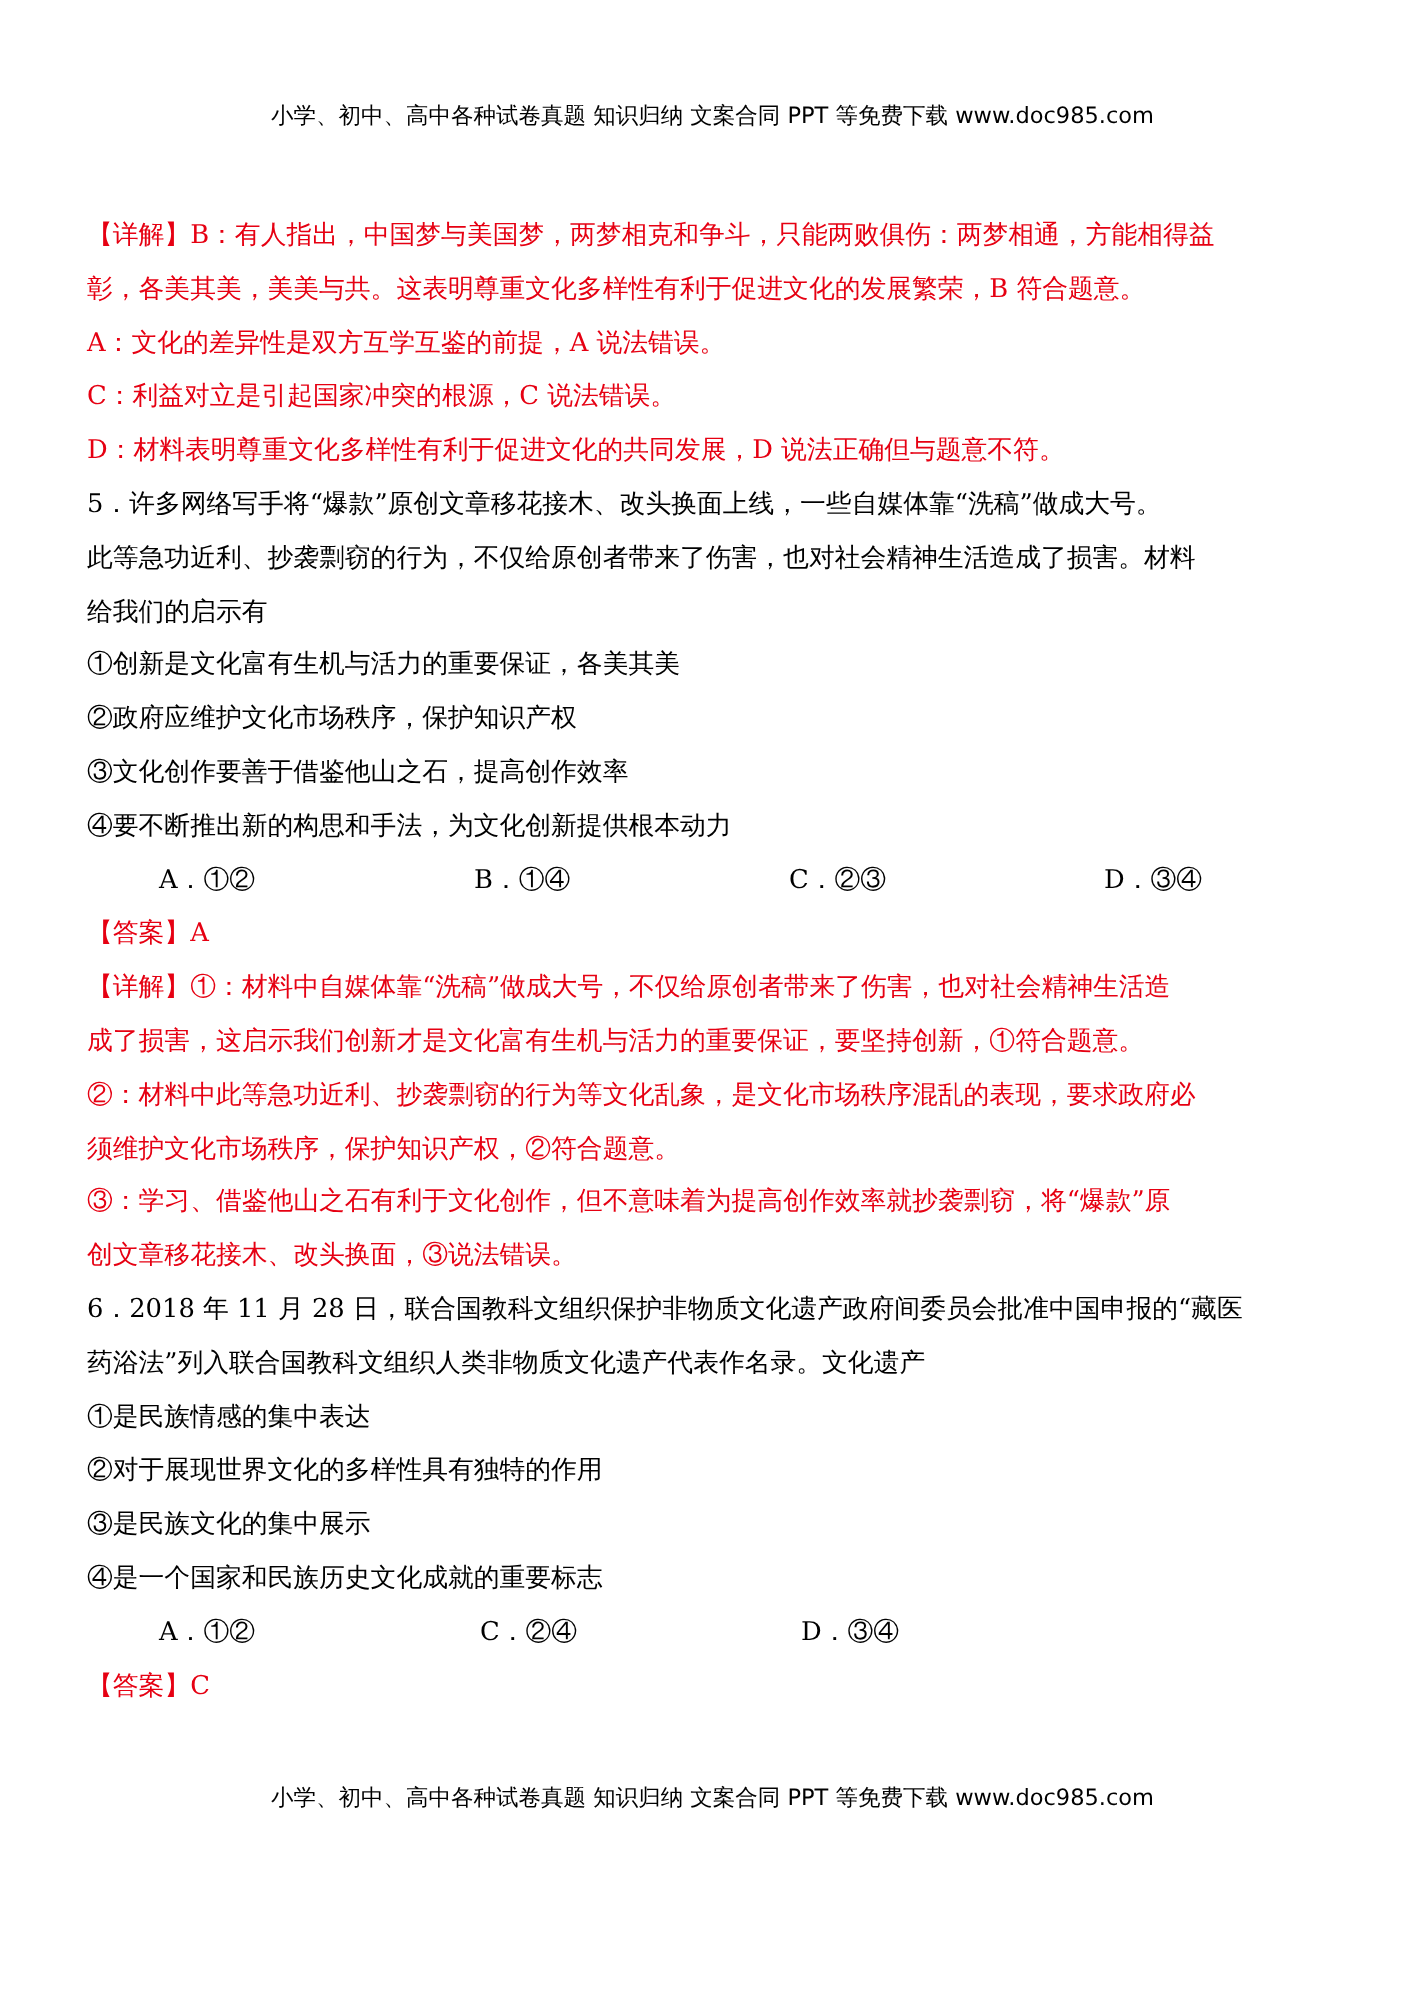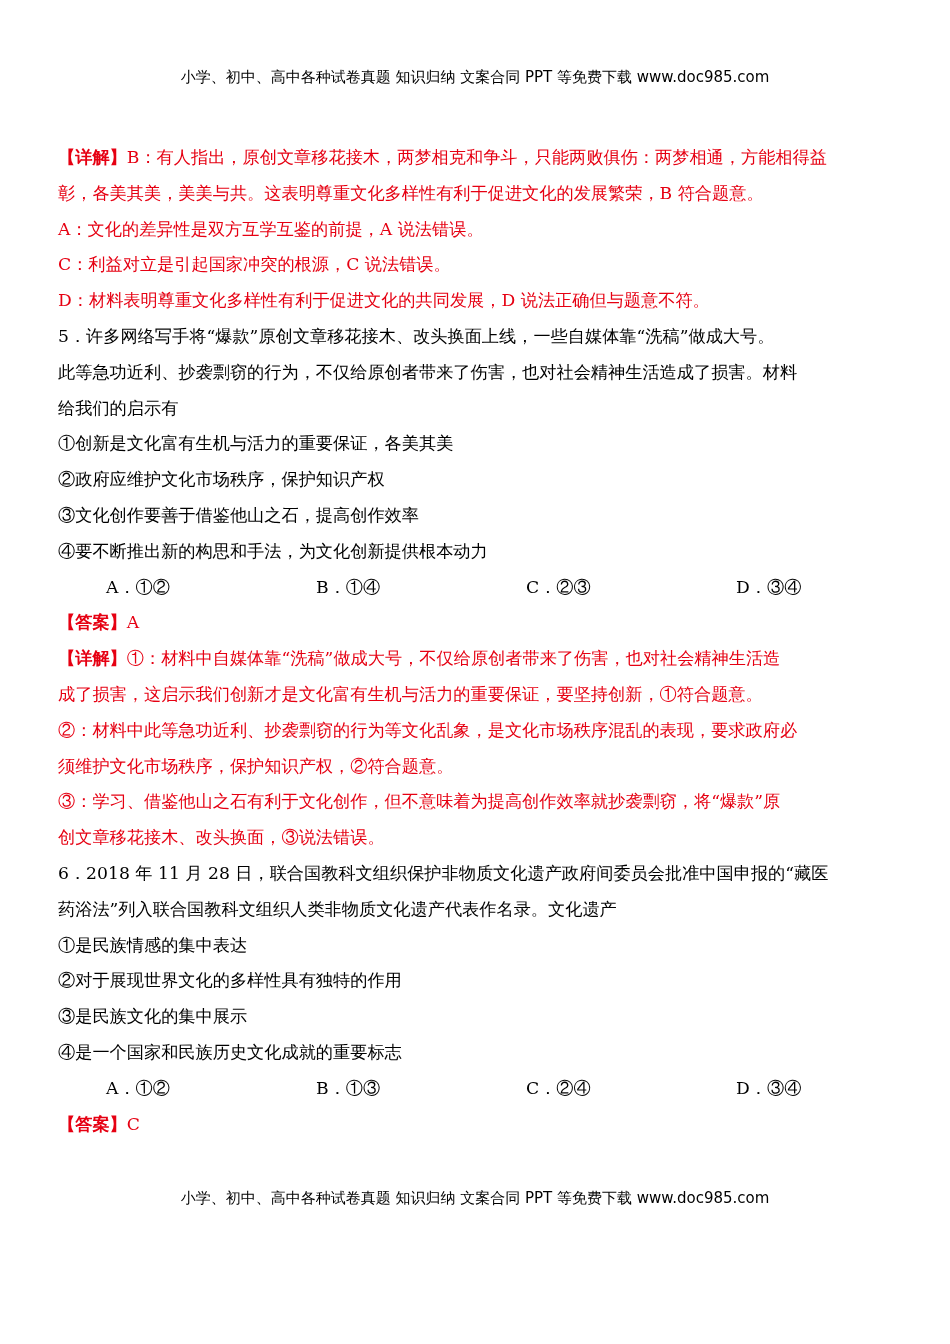--- a/index.html
+++ b/index.html
@@ -15,33 +15,33 @@
   }
   .banner.top { top: 68px; }
   .banner.bottom { top: 1189px; }
   .content {
     position: absolute; left: 58px; top: 140px; width: 840px;
   }
   .line {
     font-size: 17.2px; line-height: 35.8px; height: 35.8px; white-space: nowrap;
   }
   .red { color: #e60012; }
-  .bold-tag { font-weight: bold; font-family: "DejaVu Sans", "Liberation Sans", sans-serif; }
+  .bold-tag { font-weight: normal; font-family: "DejaVu Sans", "Liberation Sans", sans-serif; }
   .opts { display: flex; }
   .opts span { display: inline-block; width: 166px; margin-left: 48px; }
 </style>
 </head>
 <body>
 
 <div class="banner top">小学、初中、高中各种试卷真题 知识归纳 文案合同 PPT 等免费下载   www.doc985.com</div>
 
 <div class="content">
 
   <div class="line red">
-    <span class="bold-tag">【详解】</span><span>B：有人指出，原创文章移花接木，两梦相克和争斗，只能两败俱伤：两梦相通，方能相得益</span>
+    <span class="bold-tag">【详解】</span><span>B：有人指出，中国梦与美国梦，两梦相克和争斗，只能两败俱伤：两梦相通，方能相得益</span>
   </div>
   <div class="line red">彰，各美其美，美美与共。这表明尊重文化多样性有利于促进文化的发展繁荣，B 符合题意。</div>
   <div class="line red">A：文化的差异性是双方互学互鉴的前提，A 说法错误。</div>
   <div class="line red">C：利益对立是引起国家冲突的根源，C 说法错误。</div>
   <div class="line red">D：材料表明尊重文化多样性有利于促进文化的共同发展，D 说法正确但与题意不符。</div>
 
   <div class="line">5．许多网络写手将“爆款”原创文章移花接木、改头换面上线，一些自媒体靠“洗稿”做成大号。</div>
   <div class="line">此等急功近利、抄袭剽窃的行为，不仅给原创者带来了伤害，也对社会精神生活造成了损害。材料</div>
   <div class="line">给我们的启示有</div>
   <div class="line">①创新是文化富有生机与活力的重要保证，各美其美</div>
@@ -67,21 +67,20 @@
   <div class="line red">创文章移花接木、改头换面，③说法错误。</div>
 
   <div class="line">6．2018 年 11 月 28 日，联合国教科文组织保护非物质文化遗产政府间委员会批准中国申报的“藏医</div>
   <div class="line">药浴法”列入联合国教科文组织人类非物质文化遗产代表作名录。文化遗产</div>
   <div class="line">①是民族情感的集中表达</div>
   <div class="line">②对于展现世界文化的多样性具有独特的作用</div>
   <div class="line">③是民族文化的集中展示</div>
   <div class="line">④是一个国家和民族历史文化成就的重要标志</div>
   <div class="line opts">
     <span>A．①②</span>
-    <span>B．①③</span>
     <span>C．②④</span>
     <span>D．③④</span>
   </div>
   <div class="line red">
     <span class="bold-tag">【答案】</span><span>C</span>
   </div>
 </div>
 
 <div class="banner bottom">小学、初中、高中各种试卷真题 知识归纳 文案合同 PPT 等免费下载   www.doc985.com</div>
 

